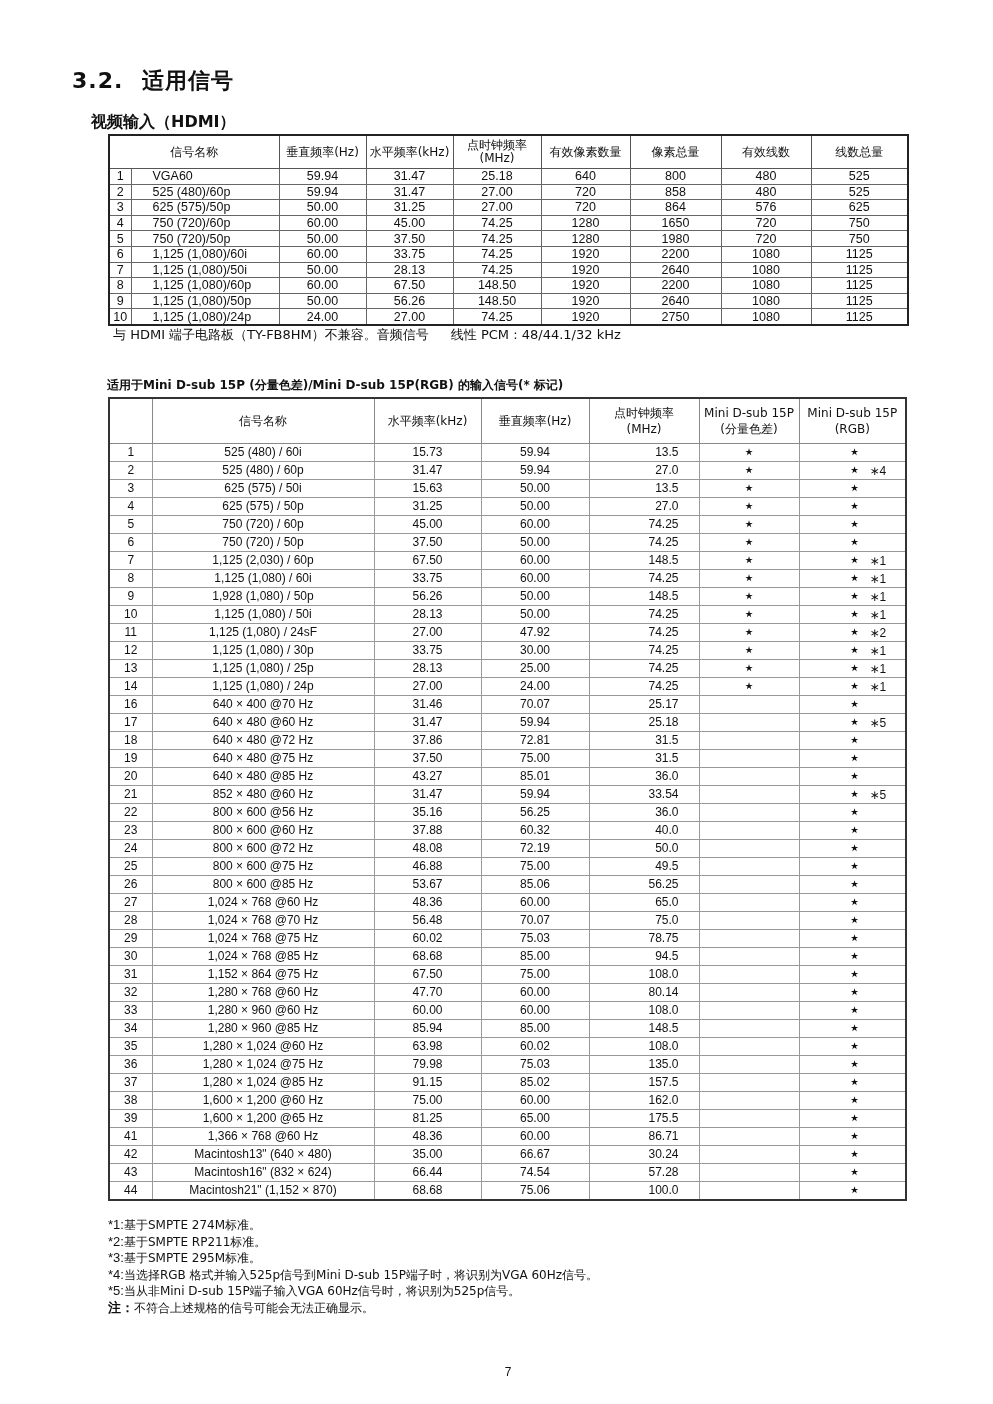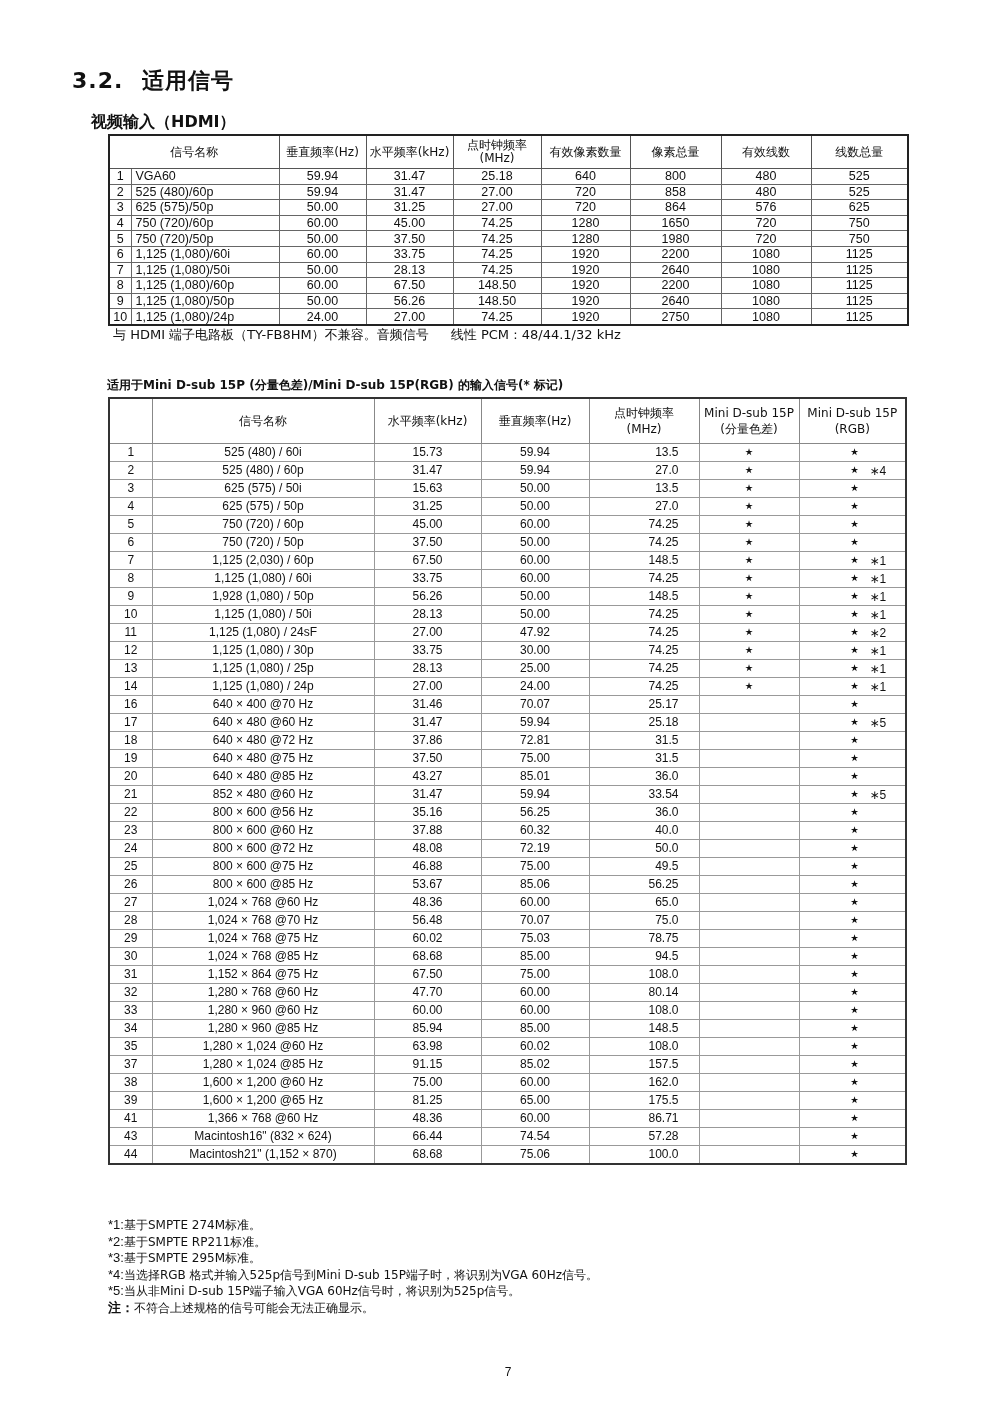--- a/index.html
+++ b/index.html
@@ -6,21 +6,21 @@
   body { width: 993px; height: 1404px; position: relative; font-family: "Liberation Sans", "DejaVu Sans", sans-serif; color: #111; overflow: hidden; }
   .section-title { position: absolute; left: 72px; top: 66px; font-size: 22px; font-weight: bold; letter-spacing: 1px; font-family: "DejaVu Sans", sans-serif; }
   .section-title .num { display: inline-block; width: 70px; }
   .sub-title { position: absolute; left: 91px; top: 112px; font-size: 16px; font-weight: bold; font-family: "DejaVu Sans", sans-serif; }
 
   table { border-collapse: collapse; position: absolute; table-layout: fixed; }
   #hdmi { left: 108px; top: 134px; width: 799px; border: 2px solid #222; }
   #hdmi th { font-weight: normal; font-size: 12px; height: 32px; border: 1px solid #555; padding: 0; line-height: 13px; font-family: "DejaVu Sans", sans-serif; }
   #hdmi td { font-size: 12.5px; height: 14.6px; border: 1px solid #666; padding: 0; line-height: 14px; text-align: center; }
   #hdmi td.no { text-align: center; }
-  #hdmi td.name { text-align: left; padding-left: 4px; }
+  #hdmi td.name { text-align: left; padding-left: 21px; }
 
   .hdmi-note { position: absolute; left: 113px; top: 326px; font-size: 13px; font-family: "DejaVu Sans", sans-serif; }
   .hdmi-note .pcm { margin-left: 22px; }
 
   .mini-title { position: absolute; left: 107px; top: 377px; font-size: 12px; font-weight: bold; font-family: "DejaVu Sans", sans-serif; }
   #mini { left: 108px; top: 397px; width: 799px; border: 2px solid #333; }
   #mini th { font-weight: normal; font-size: 12px; height: 44px; border: 1px solid #888; padding: 0; line-height: 16px; font-family: "DejaVu Sans", sans-serif; }
   #mini td { font-size: 12px; height: 16.3px; border: 1px solid #999; padding: 0; line-height: 15px; text-align: center; }
   #mini td.r { text-align: right; padding-right: 20px; }
   #mini td.star { text-align: center; }
@@ -511,20 +511,29 @@
       <tr>
         <td>35</td>
         <td>1,280 × 1,024 @60 Hz</td>
         <td>63.98</td>
         <td>60.02</td>
         <td class="r">108.0</td>
         <td class="star"><span></span></td>
         <td class="rgb"><span style="font-size: 16px; font-weight: bold;">⋆</span><span class="note-ref"></span></td>
       </tr>
       <tr>
+        <td>36</td>
+        <td>1,280 × 1,024 @75 Hz</td>
+        <td>79.98</td>
+        <td>75.03</td>
+        <td class="r">135.0</td>
+        <td class="star"><span></span></td>
+        <td class="rgb"><span style="font-size: 16px; font-weight: bold;">⋆</span><span class="note-ref"></span></td>
+      </tr>
+      <tr>
         <td>37</td>
         <td>1,280 × 1,024 @85 Hz</td>
         <td>91.15</td>
         <td>85.02</td>
         <td class="r">157.5</td>
         <td class="star"><span></span></td>
         <td class="rgb"><span style="font-size: 16px; font-weight: bold;">⋆</span><span class="note-ref"></span></td>
       </tr>
       <tr>
         <td>38</td>
@@ -543,20 +552,29 @@
         <td class="r">175.5</td>
         <td class="star"><span></span></td>
         <td class="rgb"><span style="font-size: 16px; font-weight: bold;">⋆</span><span class="note-ref"></span></td>
       </tr>
       <tr>
         <td>41</td>
         <td>1,366 × 768 @60 Hz</td>
         <td>48.36</td>
         <td>60.00</td>
         <td class="r">86.71</td>
+        <td class="star"><span></span></td>
+        <td class="rgb"><span style="font-size: 16px; font-weight: bold;">⋆</span><span class="note-ref"></span></td>
+      </tr>
+      <tr>
+        <td>42</td>
+        <td>Macintosh13" (640 × 480)</td>
+        <td>35.00</td>
+        <td>66.67</td>
+        <td class="r">30.24</td>
         <td class="star"><span></span></td>
         <td class="rgb"><span style="font-size: 16px; font-weight: bold;">⋆</span><span class="note-ref"></span></td>
       </tr>
       <tr>
         <td>43</td>
         <td>Macintosh16" (832 × 624)</td>
         <td>66.44</td>
         <td>74.54</td>
         <td class="r">57.28</td>
         <td class="star"><span></span></td>

